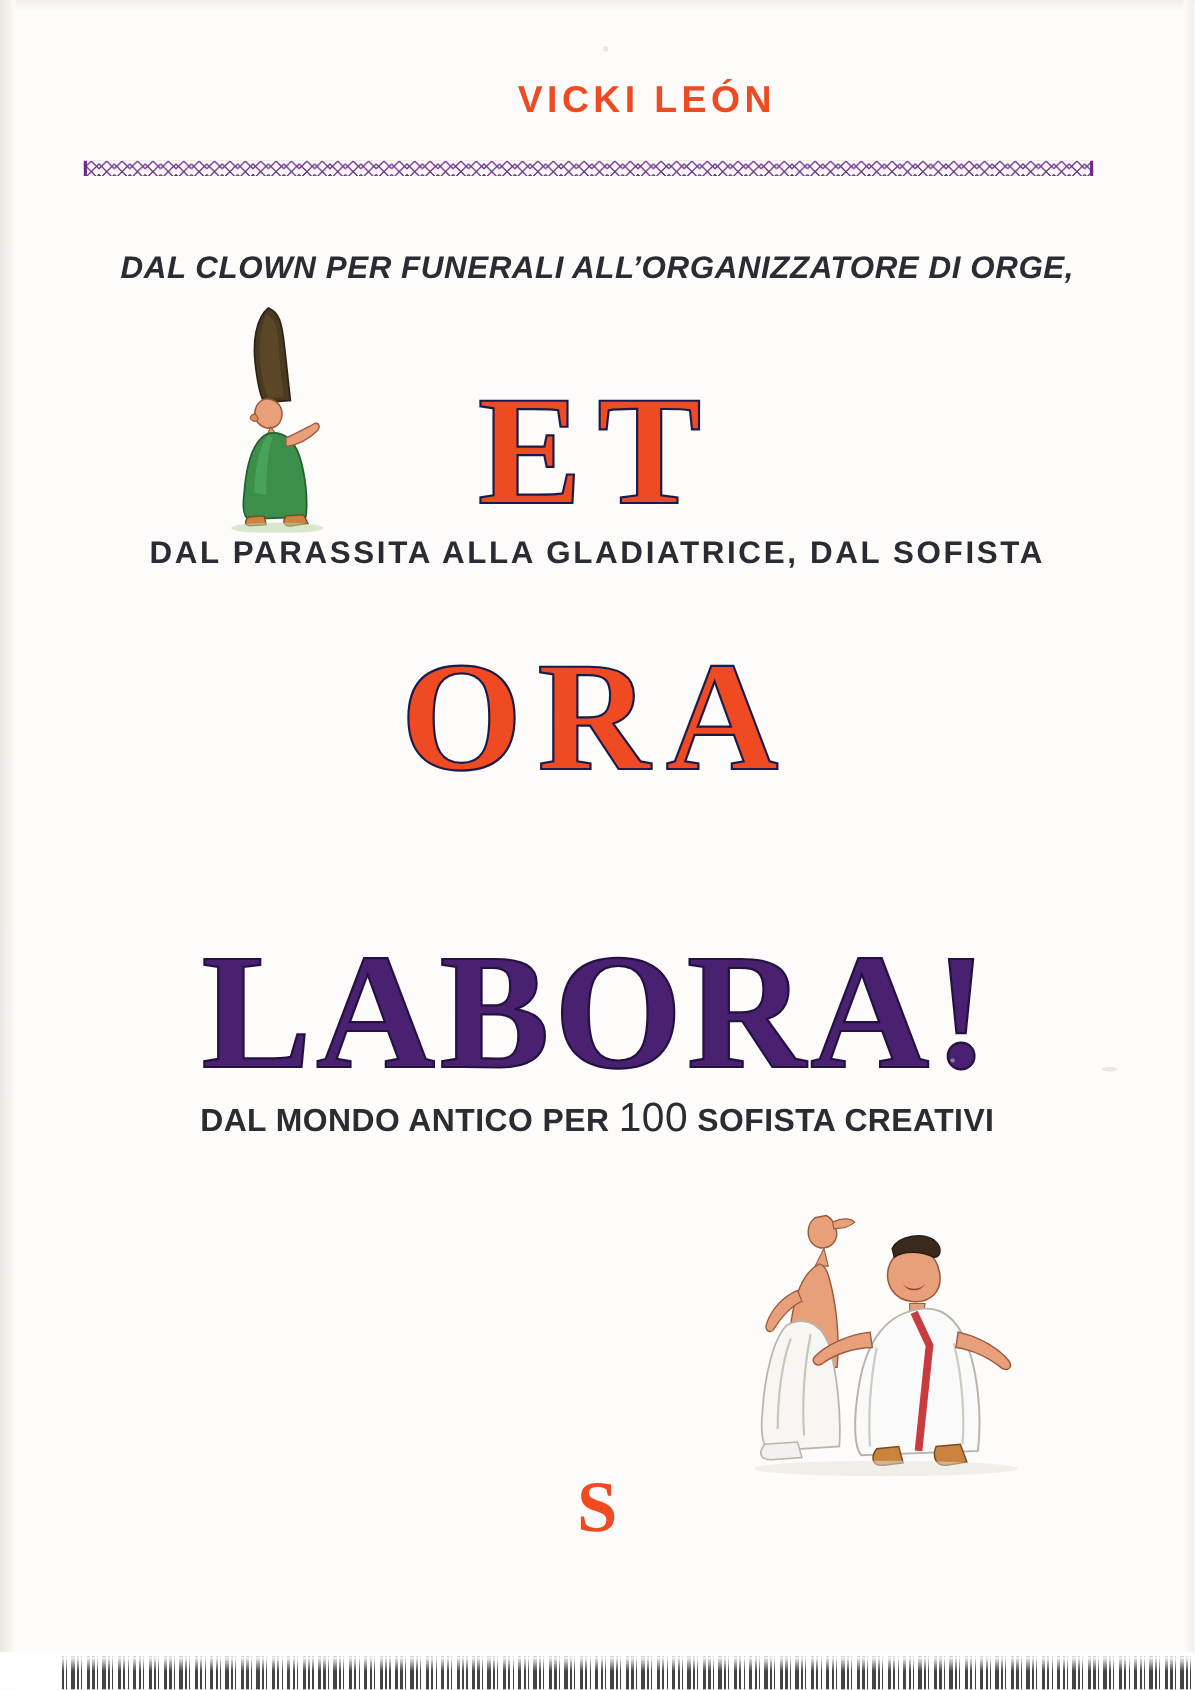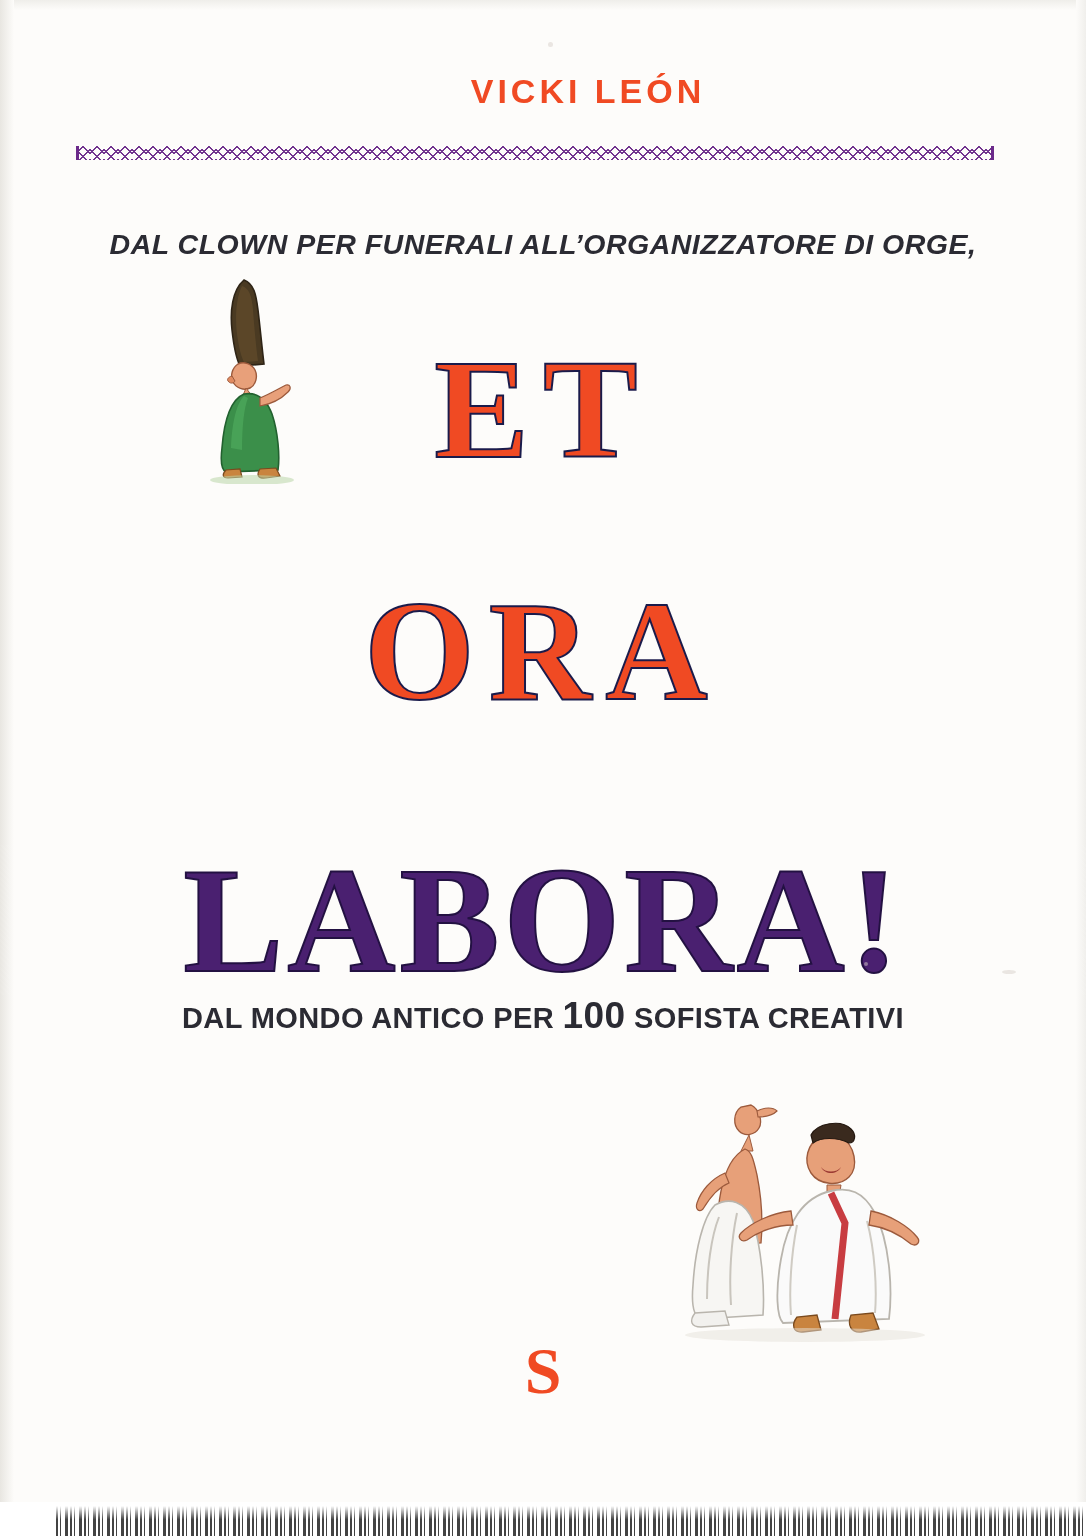--- a/index.html
+++ b/index.html
@@ -130,21 +130,21 @@
   .sub1 { top: 228px; font-style: italic; }
   .sub2 { top: 487px; }
   .sub3 { top: 746px; }
   .sub4 {
     top: 995px;
     font-size: 29px;
     letter-spacing: 0.4px;
   }
   .sub4 .big {
     font-size: 37px;
-    font-weight: bold;
+    font-weight: normal;
   }
 
   
   .bigword {
     position: absolute;
     left: 0;
     width: 100%;
     text-align: center;
     font-family: "Liberation Serif", serif;
     font-weight: bold;
@@ -263,20 +263,21 @@
 
       <path d="M40 198 C36 202 36 206 42 206 L56 205 L54 197 Z" fill="#c9843f" stroke="#7a4a1e" stroke-width="1.2"></path>
       <path d="M74 197 C70 203 72 207 80 206 L94 204 L90 196 Z" fill="#c9843f" stroke="#7a4a1e" stroke-width="1.2"></path>
 
       <ellipse cx="66" cy="208" rx="42" ry="5" fill="#b9d6a8" opacity="0.55"></ellipse>
     </svg>
   </div>
 
   <div class="bigword red word-et">ET</div>
 
+  <div class="sub sub2 wide">DAL PARASSITA ALLA GLADIATRICE, DAL SOFISTA</div>
 
   <div class="bigword red word-ora">ORA</div>
 
 
   <div class="bigword word-labora">LABORA!</div>
 
   <div class="sub sub4">
     <span>DAL MONDO ANTICO PER </span><span class="big">100</span><span> SOFISTA CREATIVI</span>
   </div>
 

